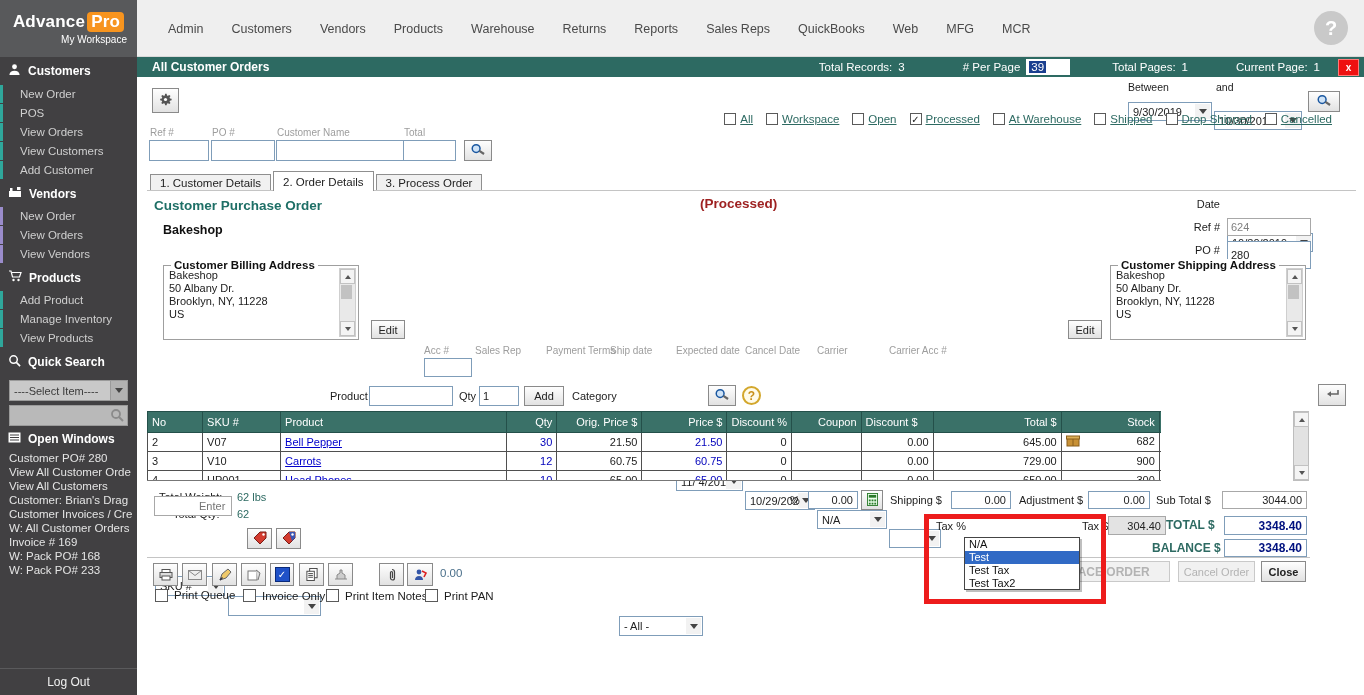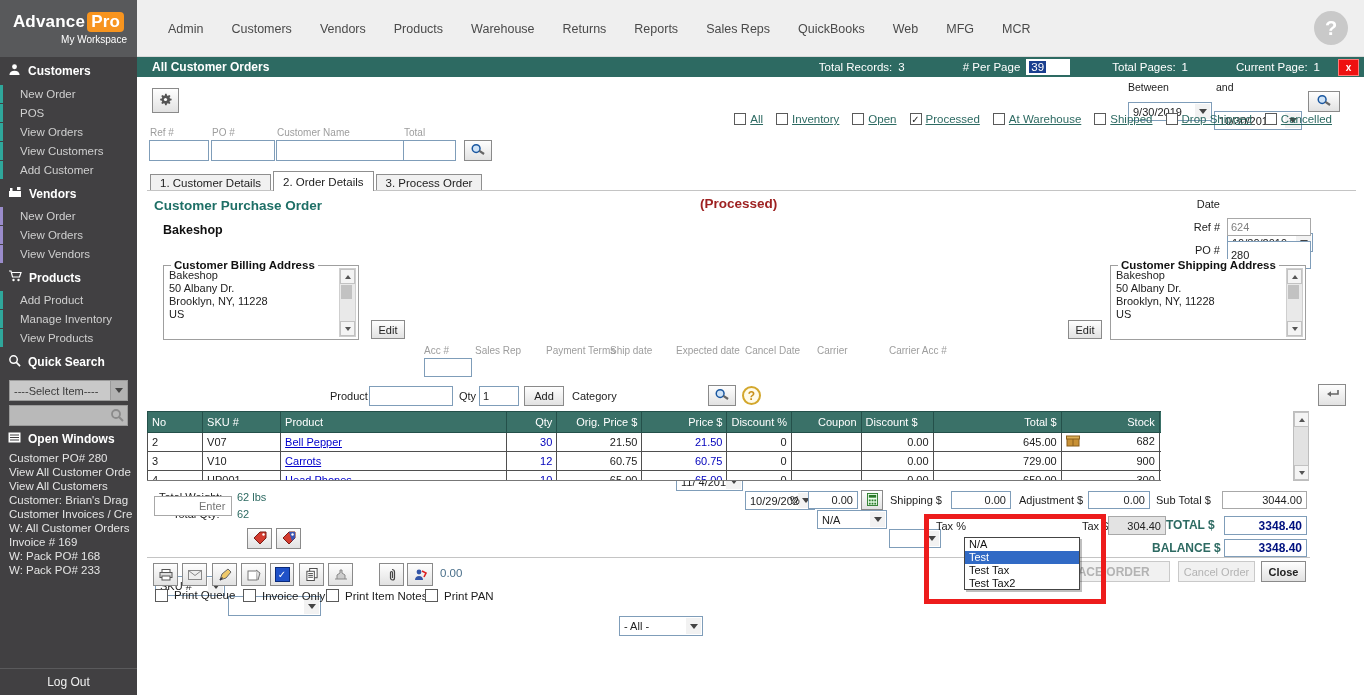--- a/index.html
+++ b/index.html
@@ -235,21 +235,21 @@
         </svg></span>
   </div>
 
   <div class="abs" style="left:620px;top:111px;width:712px;height:16px;display:flex;justify-content:flex-end;gap:13px;align-items:center;">
     <span style="display:flex;gap:4px;align-items:center;">
         <span class="cb"></span>
         <span class="tlink">All</span>
       </span>
     <span style="display:flex;gap:4px;align-items:center;">
         <span class="cb"></span>
-        <span class="tlink">Inventory</span>
+        <span class="tlink">Workspace</span>
       </span>
     <span style="display:flex;gap:4px;align-items:center;">
         <span class="cb"></span>
         <span class="tlink">Open</span>
       </span>
     <span style="display:flex;gap:4px;align-items:center;">
         <span class="cb checked"></span>
         <span class="tlink">Processed</span>
       </span>
     <span style="display:flex;gap:4px;align-items:center;">

